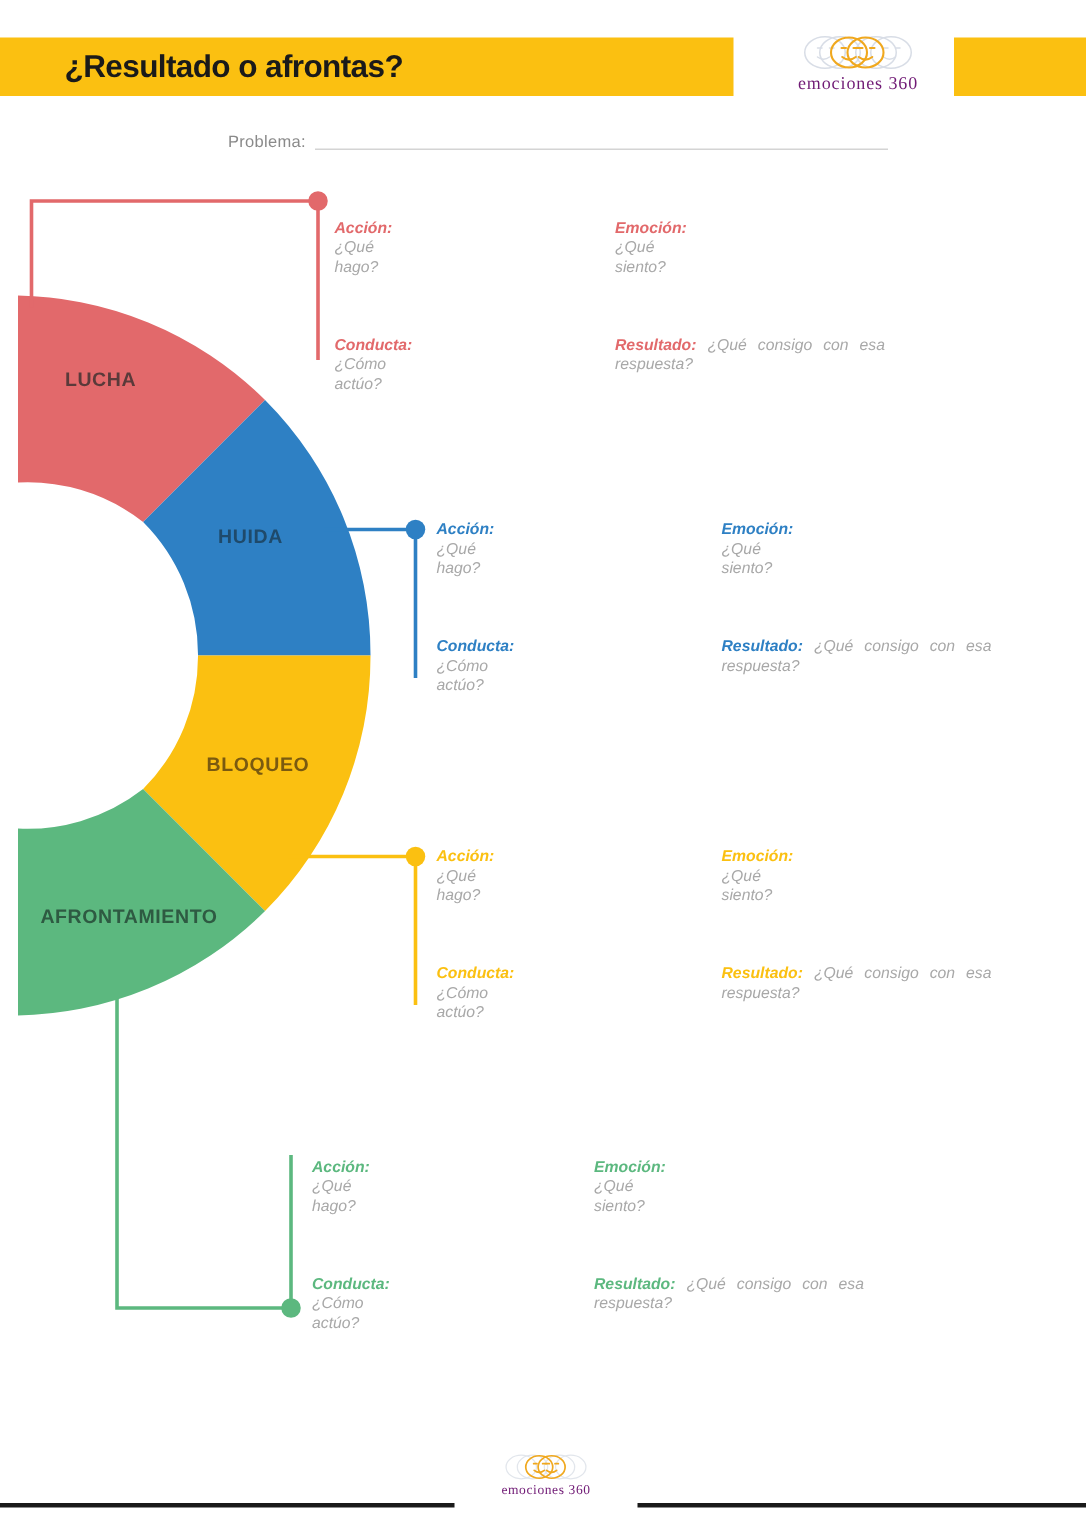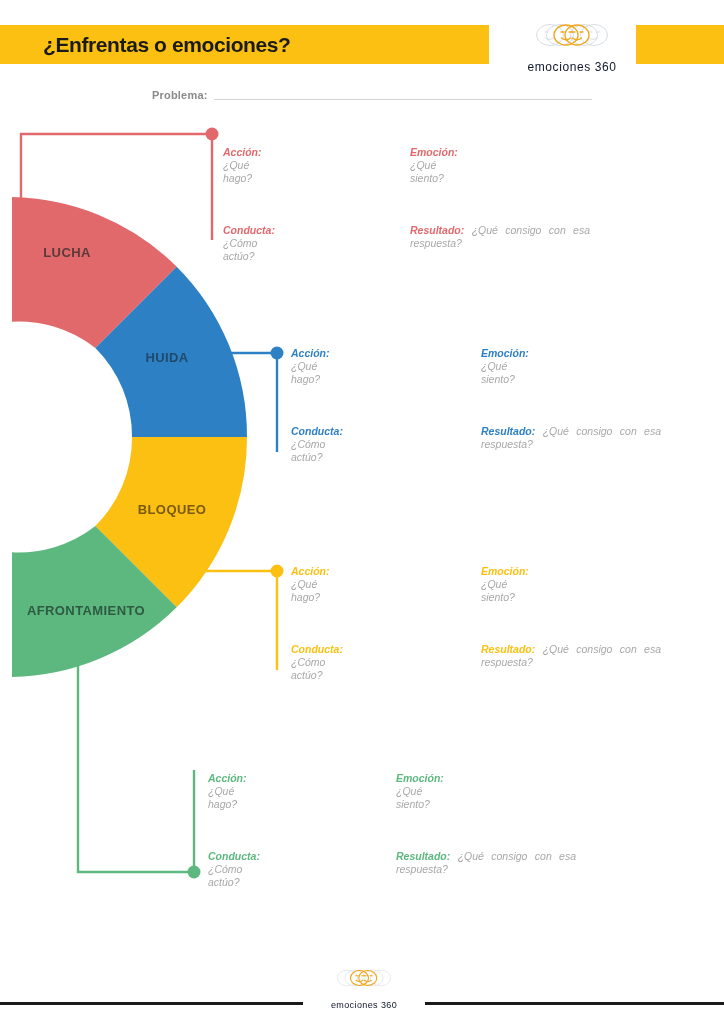--- a/index.html
+++ b/index.html
@@ -56,38 +56,38 @@
     top: 22px;
     width: 110px;
   }
   .brand-mark {
     display: block;
     margin: 0 auto;
   }
   .brand-text {
     display: block;
     font-size: 12px;
-    color: #0f172a;
+    color: #701a75;
     letter-spacing: 0.6px;
-    font-family: Liberation Sans, sans-serif;
-    margin-top: 13px;
+    font-family: Liberation Serif, serif;
+    margin-top: 1px;
   }
 
   
   .problema-row {
     position: absolute;
     left: 152px;
     top: 89px;
     width: 440px;
     display: flex;
     align-items: flex-end;
   }
   .problema-label {
     font-size: 11px;
-    font-weight: bold;
+    font-weight: normal;
     color: #8a8a8a;
     letter-spacing: 0.2px;
     white-space: nowrap;
     padding-bottom: 1px;
   }
   .problema-rule {
     flex: 1;
     height: 1px;
     background: #d4d4d4;
     margin-left: 6px;
@@ -170,21 +170,21 @@
   .brand-footer .brand-text {
     font-size: 9px;
     letter-spacing: 0.4px;
   }
 </style>
 </head>
 <body>
 
 <div class="header-bar-main"></div>
 <div class="header-bar-right"></div>
-<div class="header-title">¿Enfrentas o emociones?</div>
+<div class="header-title">¿Resultado o afrontas?</div>
 
 <div class="brand brand-header">
   <svg class="brand-mark" width="96" height="26" viewBox="0 0 96 26">
     <g fill="none" stroke="#d8dde6" stroke-width="1">
       <ellipse cx="26" cy="13" rx="13.5" ry="10.5"></ellipse>
       <ellipse cx="36" cy="13" rx="13.5" ry="10.5"></ellipse>
       <ellipse cx="60" cy="13" rx="13.5" ry="10.5"></ellipse>
       <ellipse cx="70" cy="13" rx="13.5" ry="10.5"></ellipse>
     </g>
     <g fill="none" stroke="#d8dde6" stroke-width="1" stroke-linecap="round">

